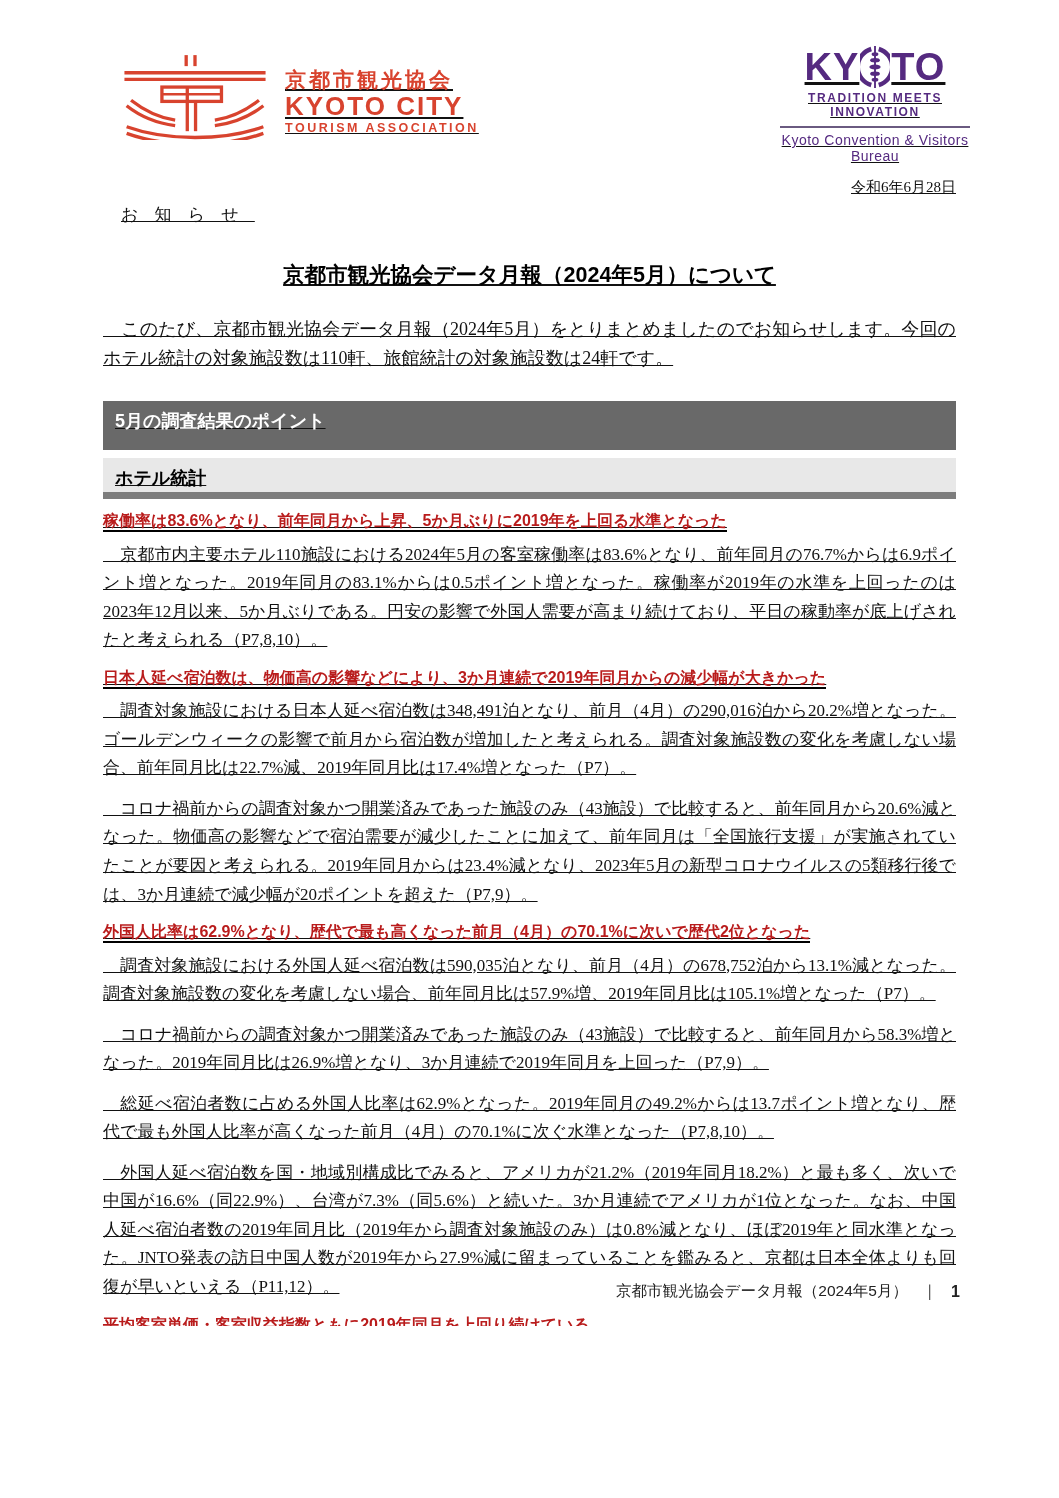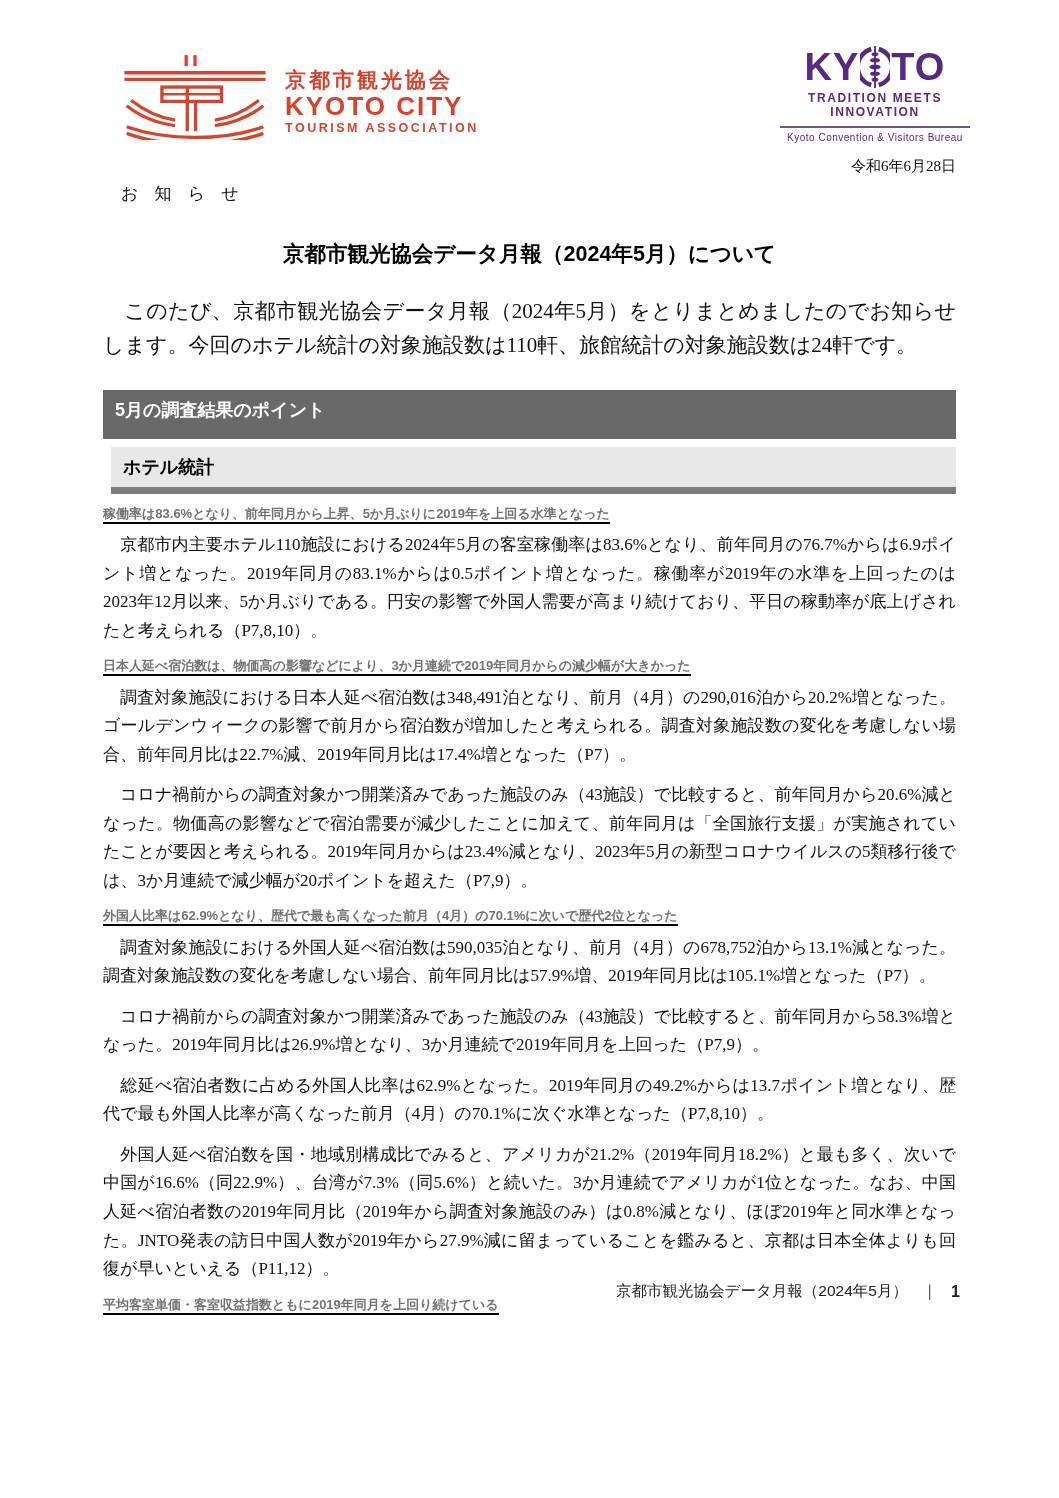--- a/index.html
+++ b/index.html
@@ -6,59 +6,60 @@
   .page{
     position:relative;
     width:1059px;height:1326px;
     margin:0 auto;
     background:#ffffff;
     box-sizing:border-box;
     padding:46px 103px 0 103px;
     font-family:"Liberation Serif","DejaVu Serif",serif;
     color:#111;
     overflow:hidden;
+    text-decoration:underline;
   }
   
   .top{display:flex;justify-content:space-between;align-items:flex-start;}
   .kcta{display:flex;align-items:flex-start;gap:14px;margin-left:16px;margin-top:8px;}
   .kcta-text{display:flex;flex-direction:column;justify-content:center;margin-top:14px;}
   .kcta-jp{font-family:"Liberation Sans","DejaVu Sans",sans-serif;font-weight:bold;
            font-size:21px;color:#d8432e;letter-spacing:3px;line-height:1.15;}
   .kcta-en1{font-family:"Liberation Sans","DejaVu Sans",sans-serif;font-weight:bold;
            font-size:26px;color:#d8432e;letter-spacing:2px;line-height:1.1;}
   .kcta-en2{font-family:"Liberation Sans","DejaVu Sans",sans-serif;font-weight:bold;
            font-size:12.5px;color:#d8432e;letter-spacing:2.5px;line-height:1.2;}
   .kcvb{width:190px;text-align:center;margin-right:-14px;}
   .kcvb-word{font-family:"Liberation Sans","DejaVu Sans",sans-serif;font-weight:bold;
            font-size:38px;color:#552a80;letter-spacing:1px;line-height:1;
            display:flex;align-items:center;justify-content:center;gap:1px;}
   .kcvb-tag{font-family:"Liberation Sans","DejaVu Sans",sans-serif;font-weight:bold;
            font-size:12px;color:#552a80;letter-spacing:1.6px;margin-top:3px;}
   .kcvb-rule{border:none;border-top:2px solid #6a5a80;margin:7px 0 4px 0;}
   .kcvb-sub{font-family:"Liberation Sans","DejaVu Sans",sans-serif;
-           font-size:10px;color:#552a80;letter-spacing:.5px;}
+           font-size:14px;color:#552a80;letter-spacing:.5px;}
   
   .date-line{text-align:right;font-size:15px;margin-top:14px;}
   .notice{font-size:17px;letter-spacing:.95em;margin-top:6px;margin-left:18px;}
   .orgs{text-align:right;font-family:"Liberation Sans","DejaVu Sans",sans-serif;
         font-size:17px;line-height:1.55;margin-top:8px;}
   
   .title{font-family:"Liberation Sans","DejaVu Sans",sans-serif;font-weight:bold;
          font-size:21.5px;text-align:center;margin:34px 0 16px 0;color:#000;}
-  .intro{font-size:21px;line-height:1.62;text-align:justify;margin:26px 0 0 0;}
+  .intro{font-size:18px;line-height:1.62;text-align:justify;margin:26px 0 0 0;}
   
   .bar-dark{background:#696969;color:#fff;font-family:"Liberation Sans","DejaVu Sans",sans-serif;
         font-weight:bold;font-size:18px;padding:8px 12px 17px 12px;margin-top:28px;}
   .bar-light{background:#e8e8e8;color:#000;font-family:"Liberation Sans","DejaVu Sans",sans-serif;
-        font-weight:bold;font-size:18px;padding:8px 12px 8px 12px;margin-top:8px;
-        border-bottom:7px solid #7d7d7d;margin-left:8px;}
+        font-weight:bold;font-size:18px;padding:8px 12px 2px 12px;margin-top:8px;
+        border-bottom:7px solid #7d7d7d;}
   
   .article{margin-top:11px;}
   .article h2{font-family:"Liberation Sans","DejaVu Sans",sans-serif;font-weight:bold;
-        font-size:13px;color:#737373;margin:10px 0 8px 0;line-height:1.4;}
+        font-size:16px;color:#b91c1c;margin:10px 0 8px 0;line-height:1.4;}
   .article h2 span{border-bottom:2px solid #000;padding-bottom:1px;}
   .article p{font-size:17px;line-height:1.68;text-align:justify;margin:6px 0 12px 0;}
   
   .footer{position:absolute;right:99px;bottom:24px;
         font-family:"Liberation Sans","DejaVu Sans",sans-serif;font-size:15.5px;color:#222;
         display:flex;align-items:center;gap:14px;}
   .footer .pg{font-weight:bold;font-size:16px;}
 </style>
 </head>
 <body>

